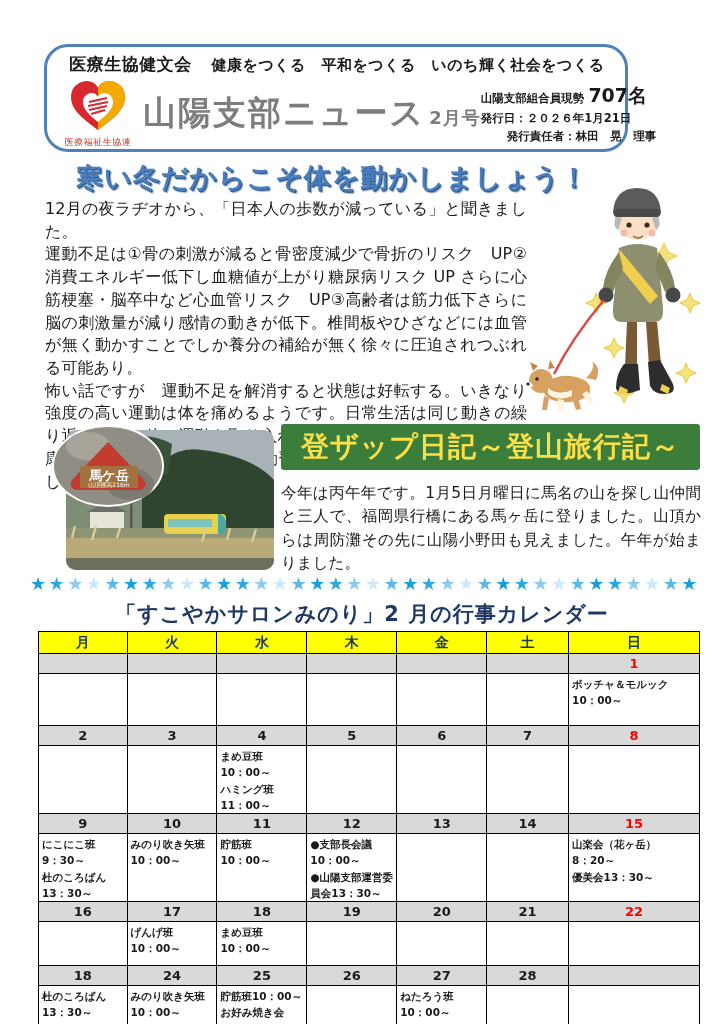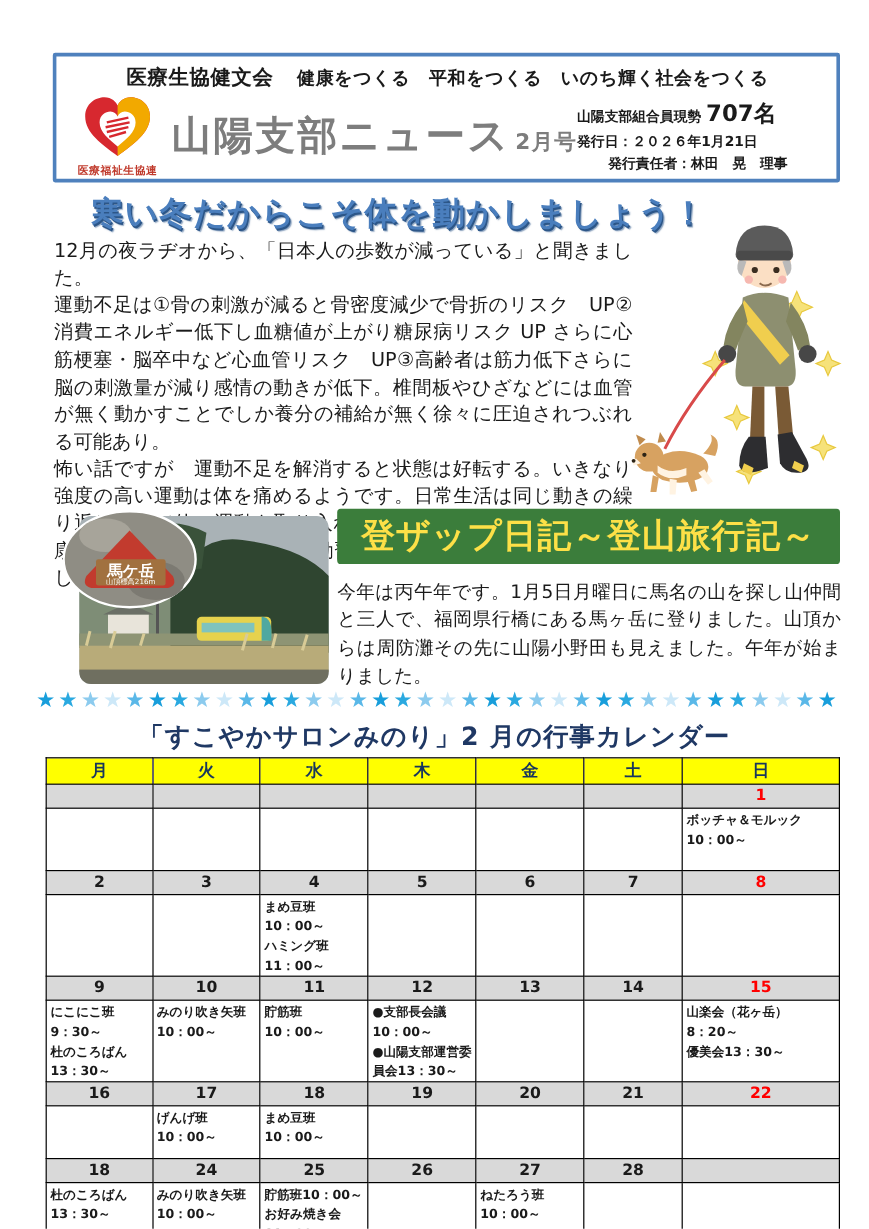--- a/index.html
+++ b/index.html
@@ -5,28 +5,28 @@
   * { margin:0; padding:0; box-sizing:border-box; }
   html,body { width:724px; height:1024px; }
   body {
     font-family:"DejaVu Sans","Liberation Sans",sans-serif;
     background:#ffffff; color:#1a1a1a; position:relative; overflow:hidden;
   }
   .page { position:absolute; inset:0; background:#fff; }
 
   
   .header-box {
-    position:absolute; left:44px; top:44px; width:656px; height:108px;
-    border:3px solid #4f81bd; border-radius:2px; background:#fff; padding:6px 10px 4px 12px;
+    position:absolute; left:44px; top:44px; width:584px; height:108px;
+    border:3px solid #4f81bd; border-radius:24px; background:#fff; padding:6px 10px 4px 12px;
   }
   .org-line { text-align:center; font-weight:bold; font-size:15px; letter-spacing:.5px; white-space:nowrap; }
   .org-line .org-name { font-size:17px; margin-right:14px; }
   .header-main { display:flex; align-items:center; margin-top:2px; }
   .logo-wrap { width:78px; text-align:center; flex:0 0 78px; }
-  .logo-caption { color:#c0392b; font-size:9px; font-weight:bold; margin-top:-2px; letter-spacing:.5px; }
+  .logo-caption { color:#c0392b; font-size:9px; font-weight:normal; margin-top:-2px; letter-spacing:.5px; }
   .paper-title { flex:1; color:#7d7d7d; font-weight:bold; font-size:33px; letter-spacing:2px; white-space:nowrap; padding-left:6px; }
   .paper-title .issue { font-size:18px; letter-spacing:1px; margin-left:4px; }
   .header-info { flex:0 0 215px; font-size:11.5px; font-weight:bold; line-height:1.55; white-space:nowrap; }
   .header-info .members-value { font-size:19px; }
   .header-info .pub-line { padding-left:26px; }
 
   
   .article-title {
     position:absolute; left:76px; top:160px; font-size:27px; font-weight:bold; color:#4a7ebd;
     letter-spacing:1px; white-space:nowrap;

